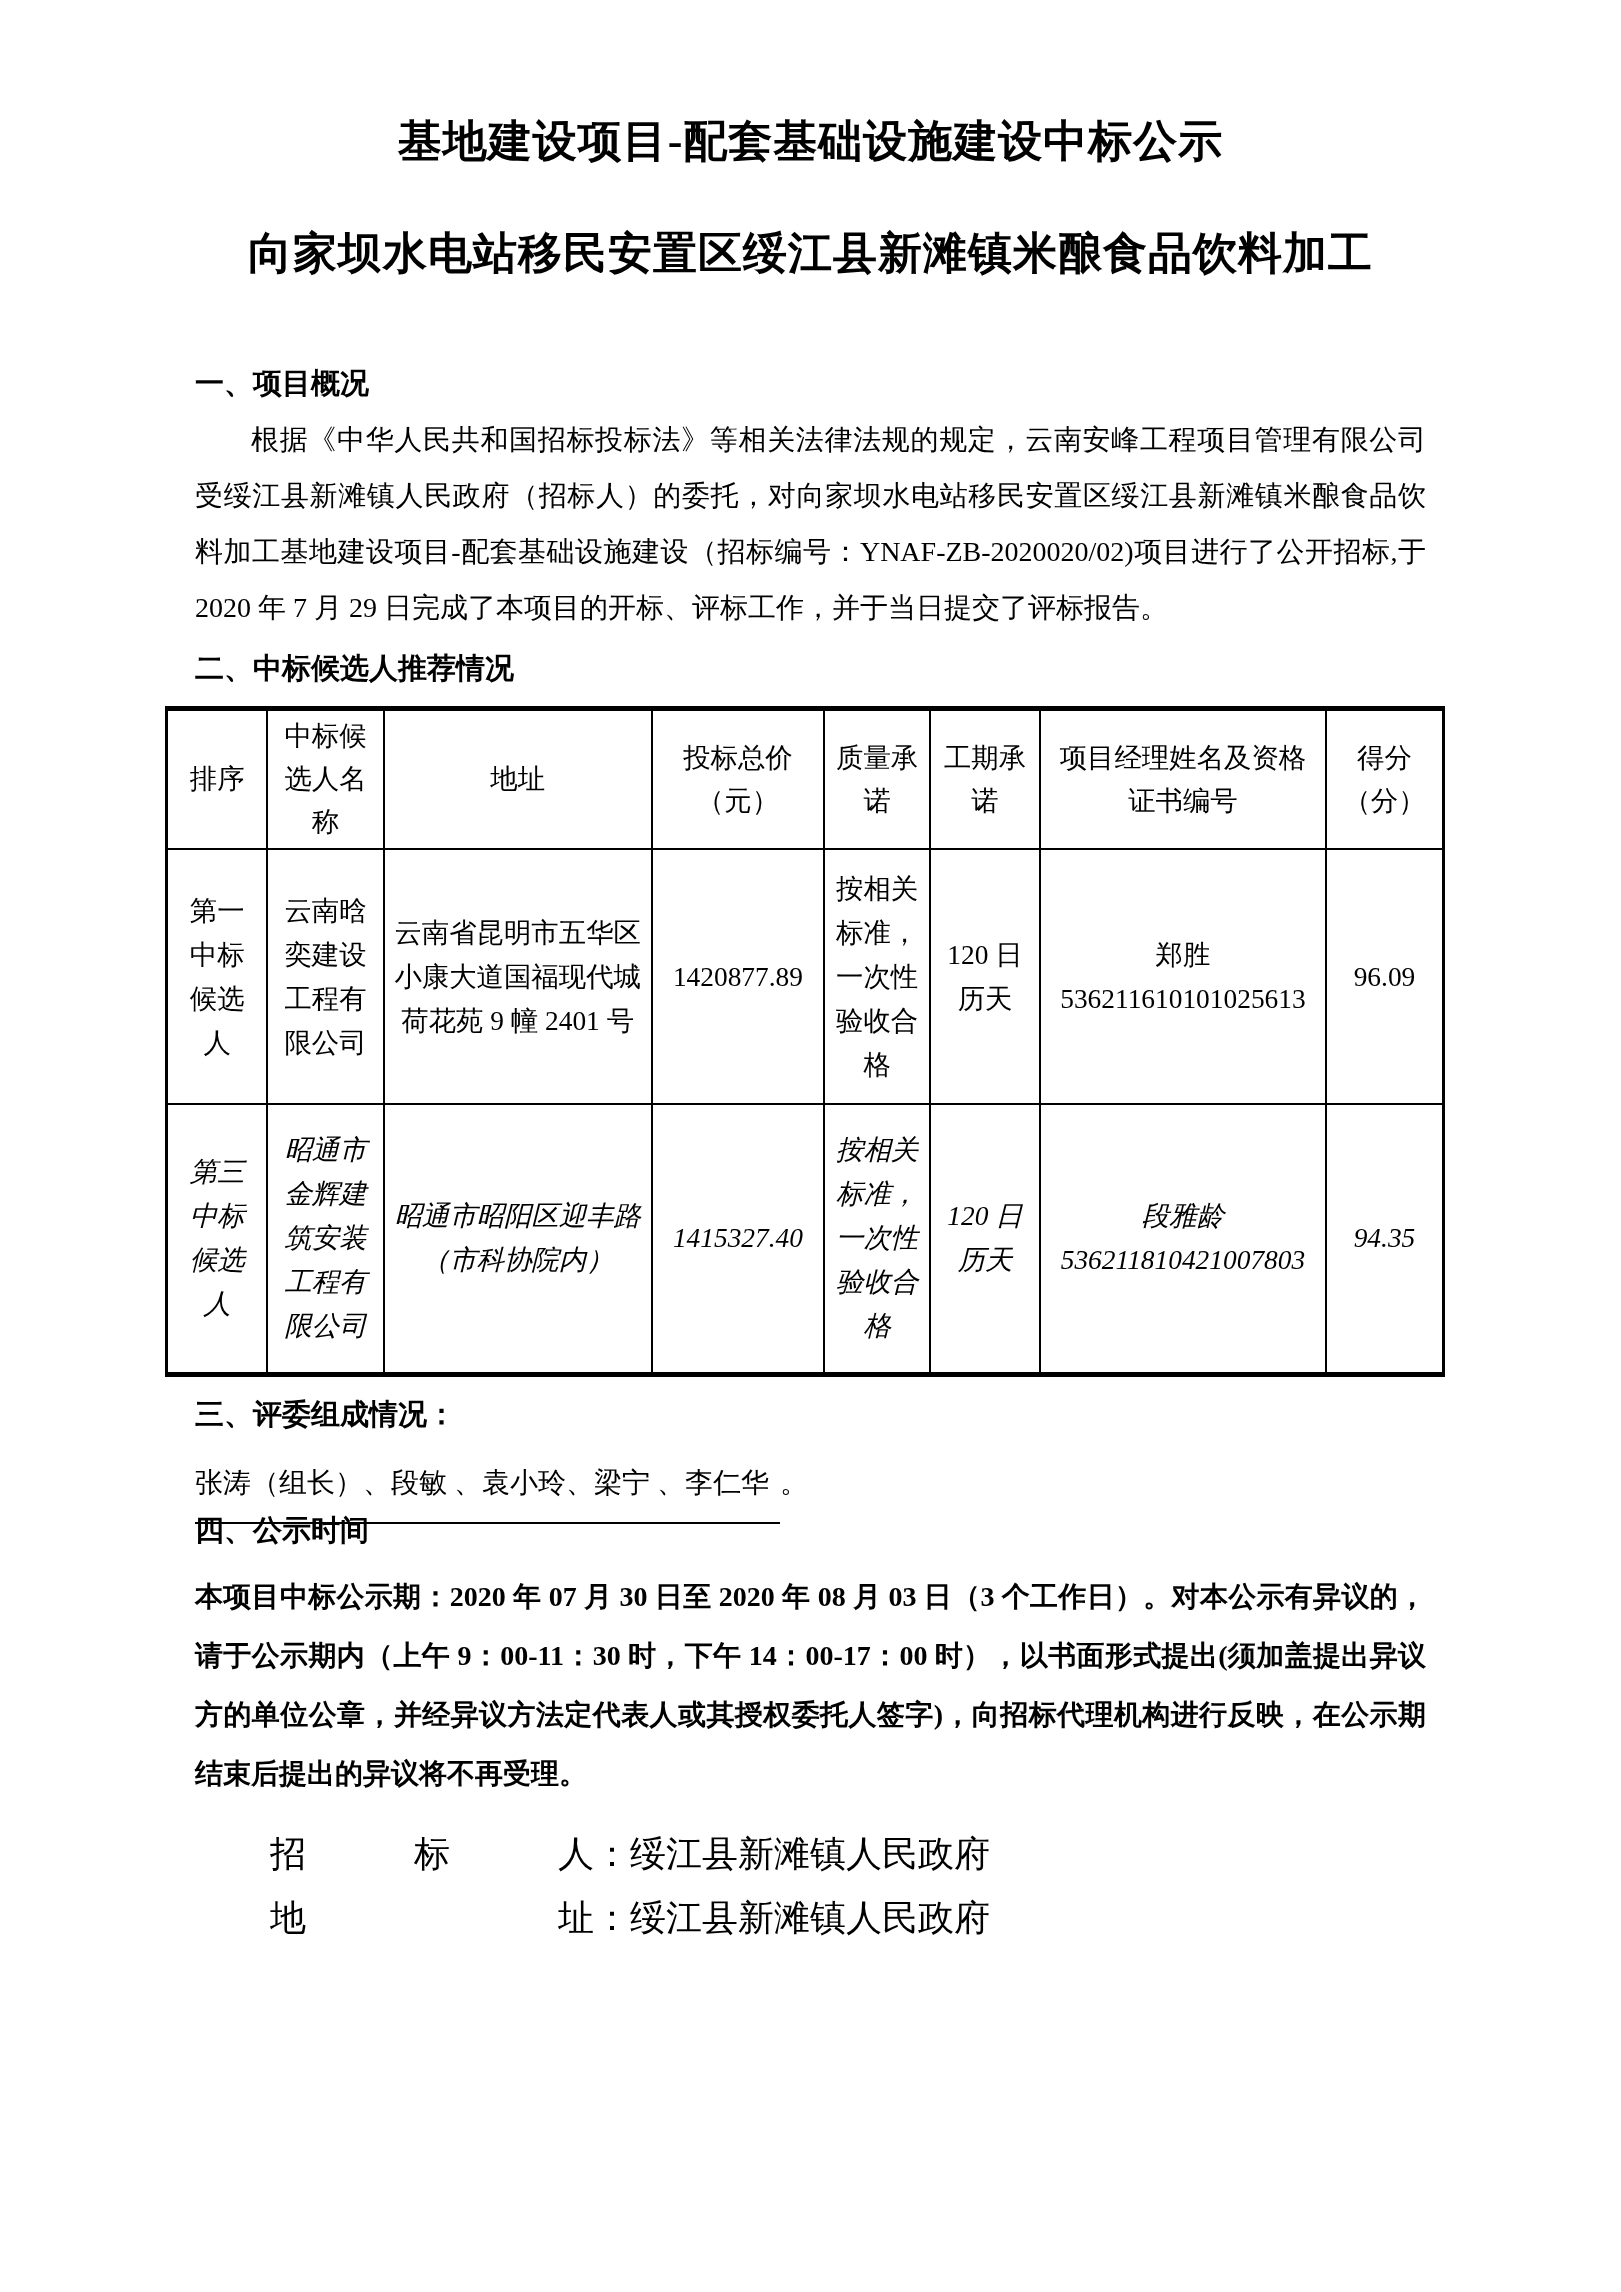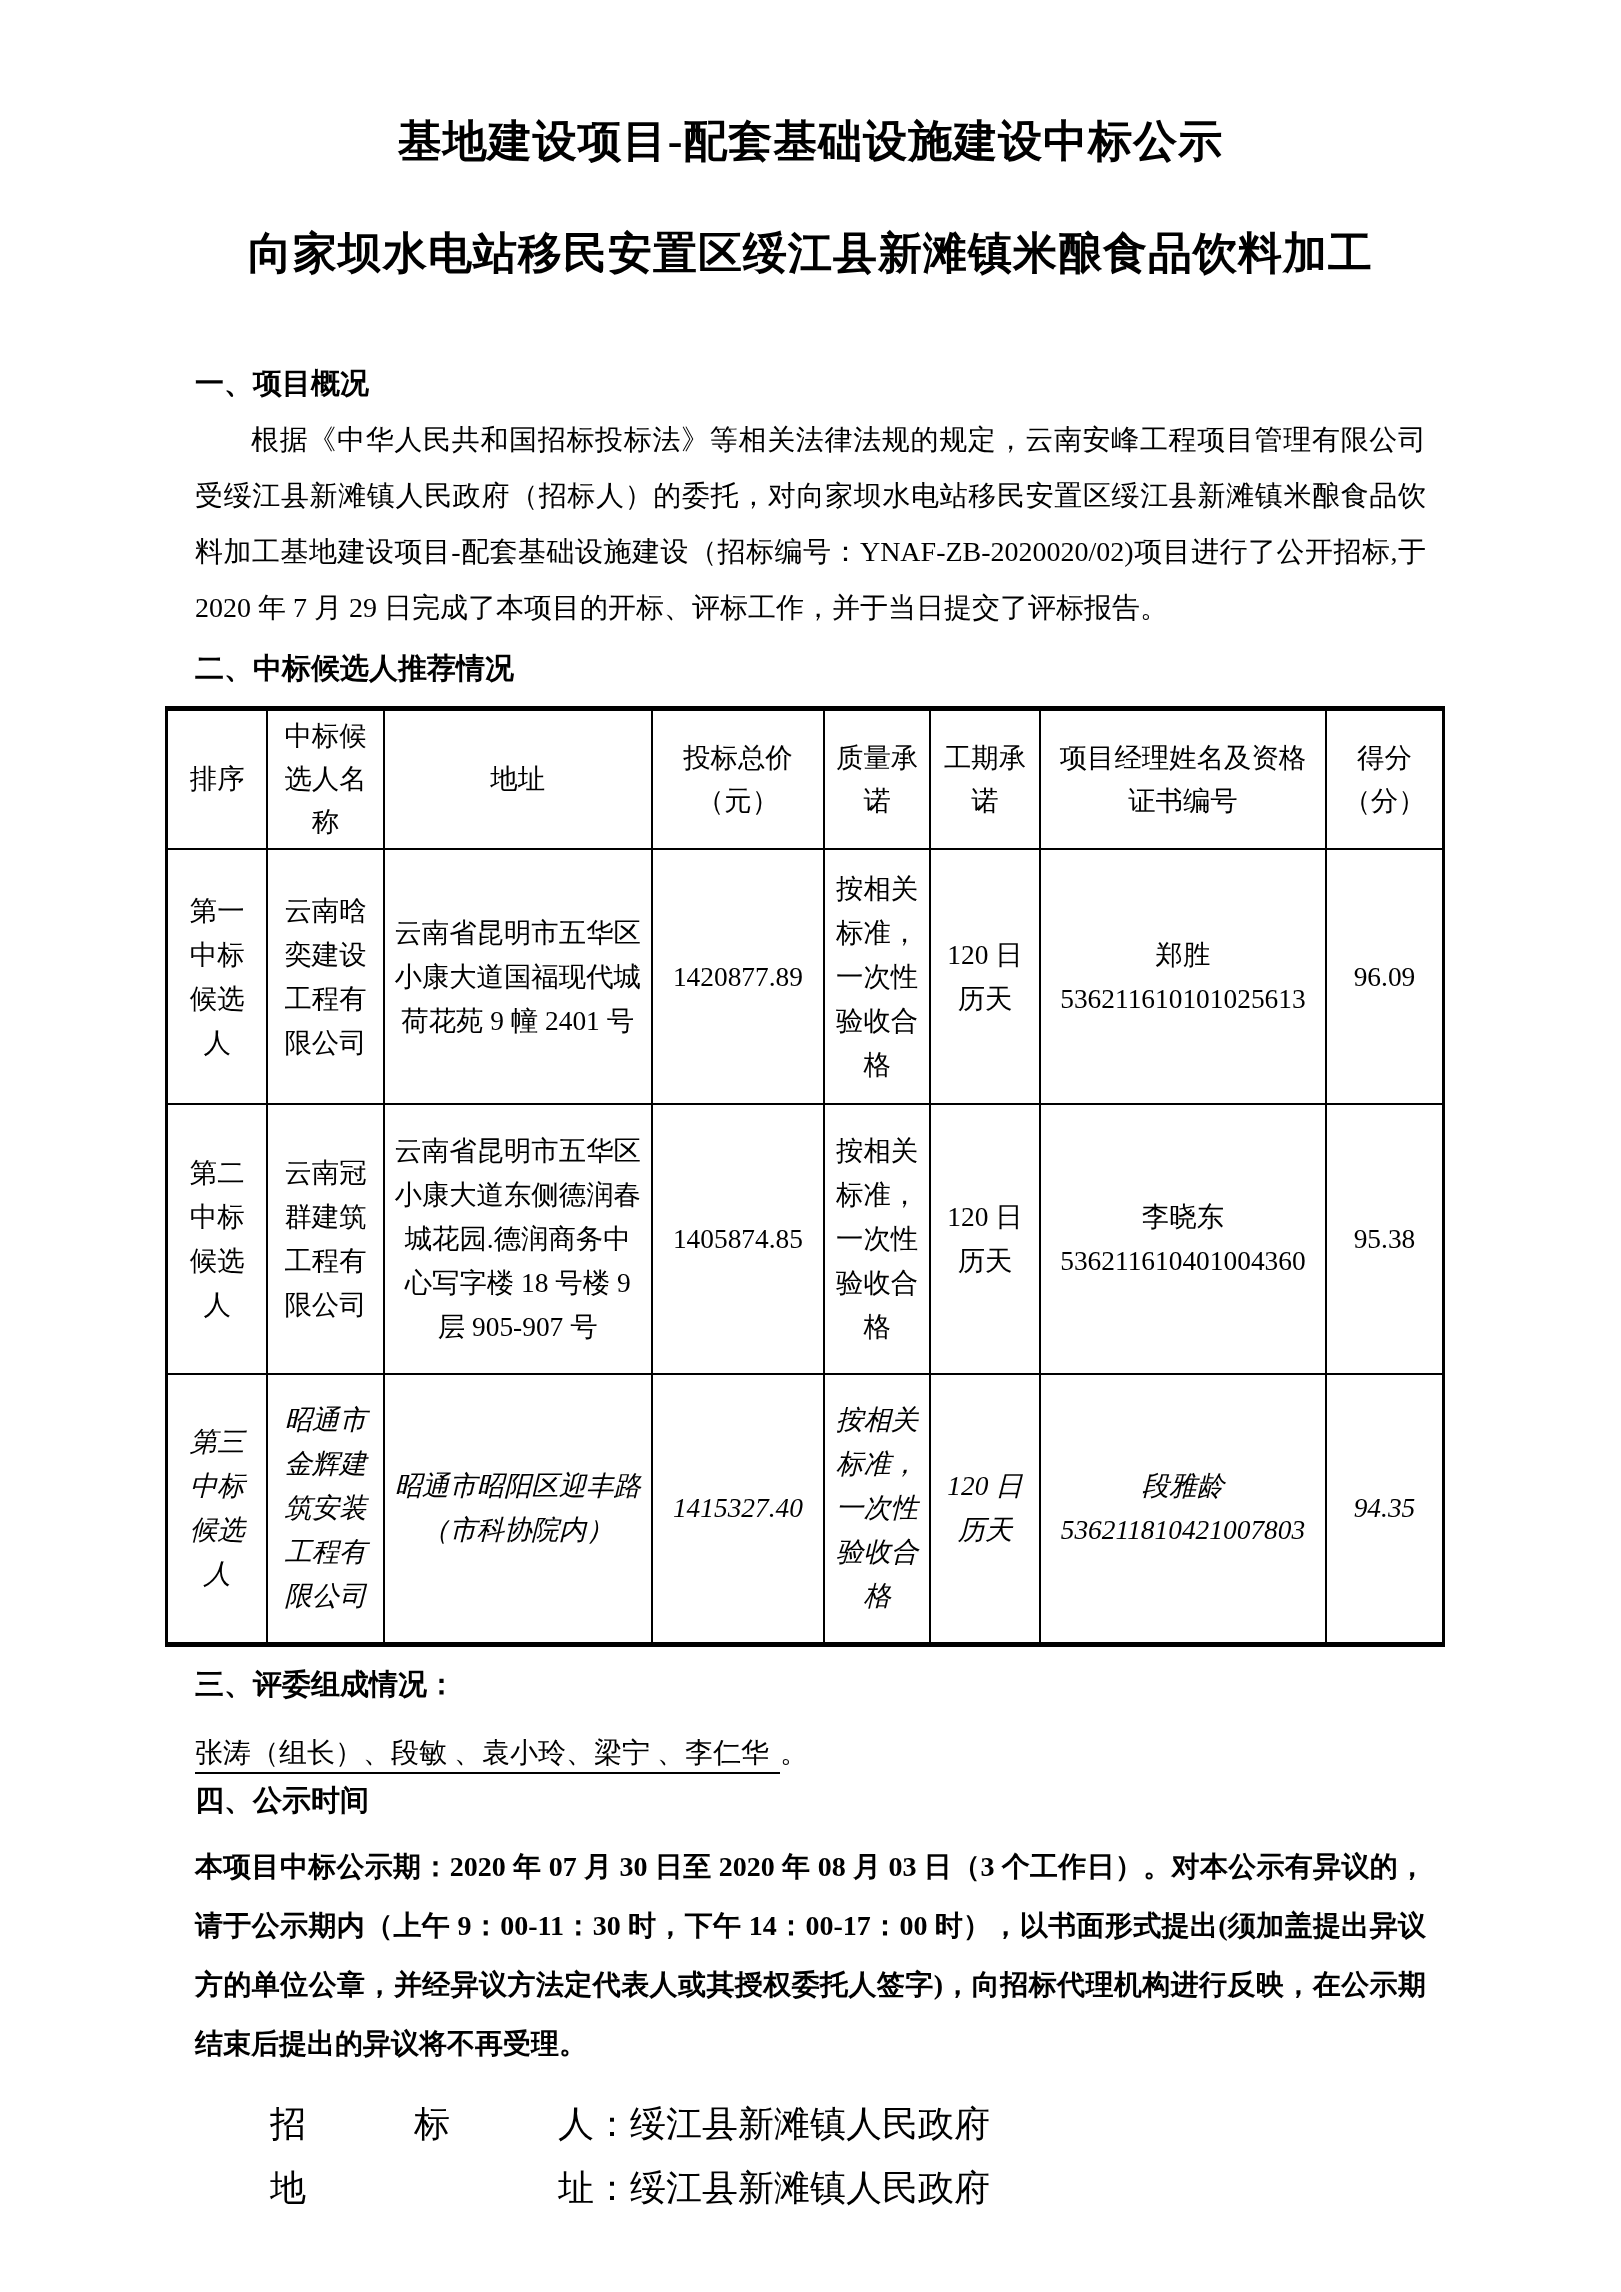--- a/index.html
+++ b/index.html
@@ -66,21 +66,21 @@
   .cell-quality { padding: 3.9px 8.8px !important; }
   .cert-number { white-space: nowrap; }
 
   .names-line {
     font-size: 28px;
     line-height: 51px;
     margin: 19.6px 0 0 0;
   }
   .names-underlined {
     border-bottom: 2.9px solid #000;
-    padding-bottom: 4px;
+    padding-bottom: 24px;
     padding-right: 3.9px;
   }
 
   .footer-line {
     font-size: 36px;
     line-height: 45px;
     margin: 29px 0 0 75px;
   }
   #footer-address-line { margin-top: 19.6px; }
 </style>
@@ -127,33 +127,20 @@
         <td>云南省昆明市五华区小康大道国福现代城荷花苑 9 幢 2401 号</td>
         <td>1420877.89</td>
         <td class="cell-quality">按相关标准，一次性验收合格</td>
         <td>120 日历天</td>
         <td>
           <div>郑胜</div>
           <div class="cert-number">536211610101025613</div>
         </td>
         <td>96.09</td>
       </tr>
-      <tr style="height:270px;">
-        <td class="cell-rank">第二中标候选人</td>
-        <td>云南冠群建筑工程有限公司</td>
-        <td>云南省昆明市五华区小康大道东侧德润春城花园.德润商务中心写字楼 18 号楼 9 层 905-907 号</td>
-        <td>1405874.85</td>
-        <td class="cell-quality">按相关标准，一次性验收合格</td>
-        <td>120 日历天</td>
-        <td>
-          <div>李晓东</div>
-          <div class="cert-number">536211610401004360</div>
-        </td>
-        <td>95.38</td>
-      </tr>
       <tr style="height:270px;font-style:italic;">
         <td class="cell-rank">第三中标候选人</td>
         <td>昭通市金辉建筑安装工程有限公司</td>
         <td>昭通市昭阳区迎丰路（市科协院内）</td>
         <td>1415327.40</td>
         <td class="cell-quality">按相关标准，一次性验收合格</td>
         <td>120 日历天</td>
         <td>
           <div>段雅龄</div>
           <div class="cert-number">536211810421007803</div>

